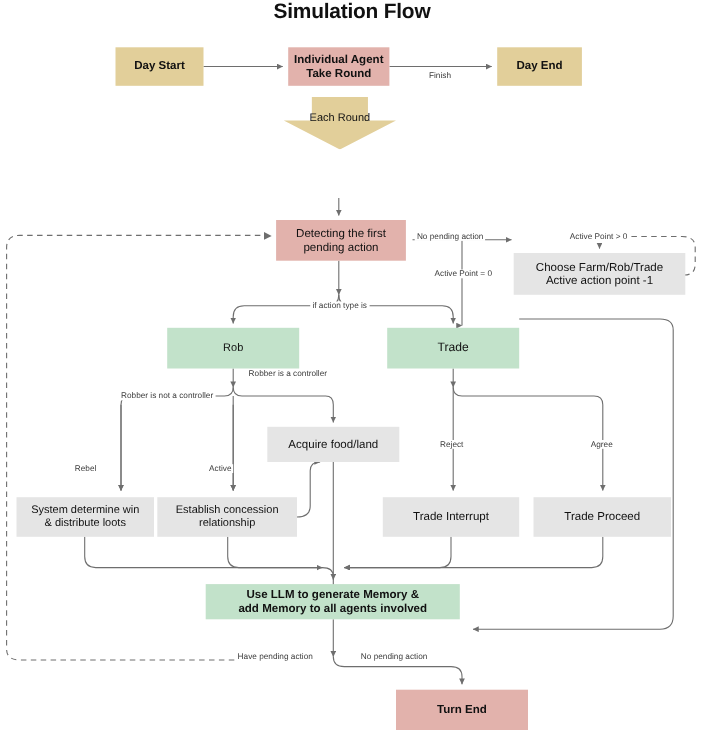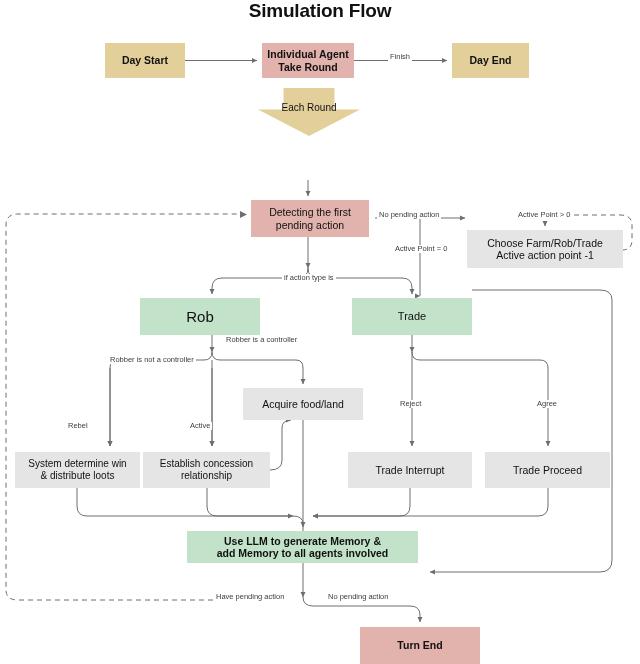--- a/index.html
+++ b/index.html
@@ -119,21 +119,21 @@
 
 
   <div class="node n-pink" style="left:251px;top:200px;width:118px;height:37px;font-size:10.5px;">
     <span>Detecting the first<br>pending action</span>
   </div>
 
   <div class="node n-blue" style="left:467px;top:230px;width:156px;height:38px;font-size:10.5px;">
     <span>Choose Farm/Rob/Trade<br>Active action point -1</span>
   </div>
 
-  <div class="node n-green" style="left:140px;top:298px;width:120px;height:37px;font-size:15px;">
+  <div class="node n-green" style="left:152px;top:298px;width:120px;height:37px;font-size:10px;">
     <span>Rob</span>
   </div>
 
   <div class="node n-green" style="left:352px;top:298px;width:120px;height:37px;font-size:11px;">
     <span>Trade</span>
   </div>
 
   <div class="node n-blue" style="left:243px;top:388px;width:120px;height:32px;font-size:10.5px;">
     <span>Acquire food/land</span>
   </div>
@@ -155,21 +155,21 @@
   </div>
 
   <div class="node n-green bold" style="left:187px;top:531px;width:231px;height:32px;font-size:10.5px;">
     <span>Use LLM to generate Memory &amp;<br>add Memory to all agents involved</span>
   </div>
 
   <div class="node n-pink bold" style="left:360px;top:627px;width:120px;height:37px;font-size:10.5px;">
     <span>Turn End</span>
   </div>
 
-  <div class="edge-label" style="left:388px;top:53px;">Finish</div>
+  <div class="edge-label" style="left:388px;top:65px;">Finish</div>
   <div class="edge-label" style="left:377px;top:211px;">No pending action</div>
   <div class="edge-label" style="left:474px;top:211px;margin-left:42px;">Active Point &gt; 0</div>
   <div class="edge-label" style="left:393px;top:245px;">Active Point = 0</div>
   <div class="edge-label" style="left:282px;top:274px;">if action type is</div>
   <div class="edge-label" style="left:108px;top:356px;">Robber is not a controller</div>
   <div class="edge-label" style="left:224px;top:336px;text-align:center;">Robber is a controller</div>
   <div class="edge-label" style="left:66px;top:422px;">Rebel</div>
   <div class="edge-label" style="left:188px;top:422px;">Active</div>
   <div class="edge-label" style="left:398px;top:400px;">Reject</div>
   <div class="edge-label" style="left:535px;top:400px;">Agree</div>

